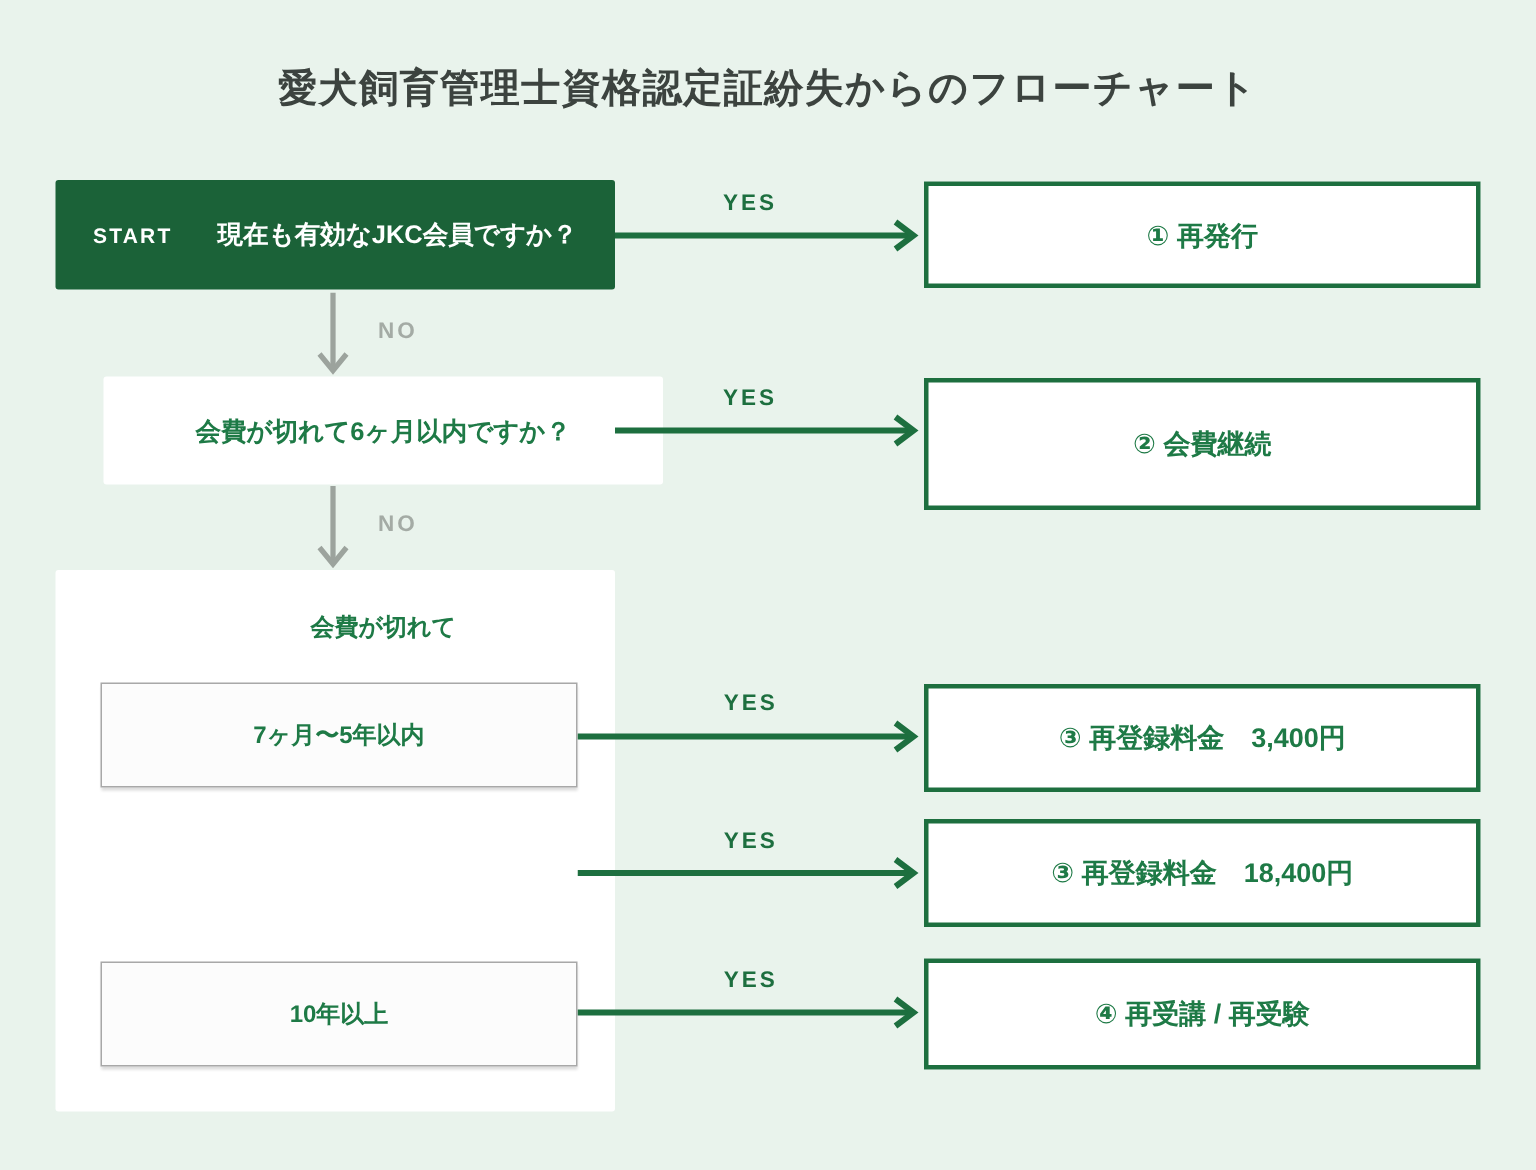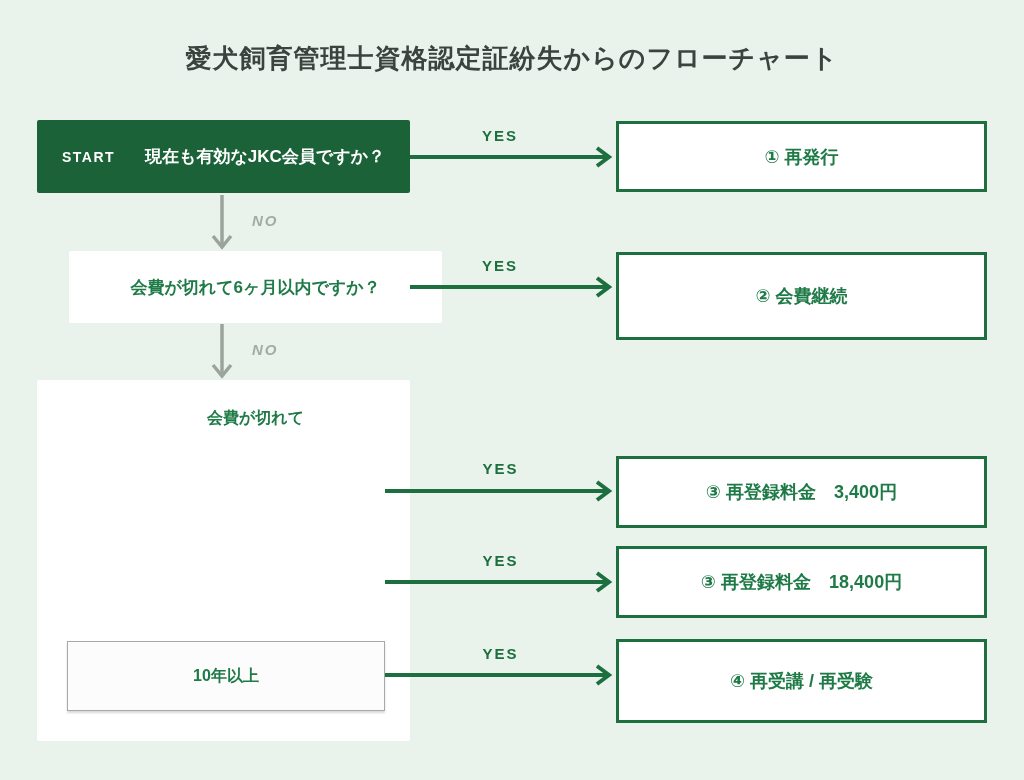--- a/index.html
+++ b/index.html
@@ -74,21 +74,21 @@
     left: 616px; width: 371px;
     background: #fff;
     border: 3px solid var(--green);
     display:flex; align-items:center; justify-content:center;
     color: var(--green-text); font-size:18px; font-weight:bold;
   }
   .r1 { top: 121px; height: 71px; }
   .r2 { top: 252px; height: 88px; text-align: right; }
   .r3 { top: 456px; height: 72px; }
   .r4 { top: 546px; height: 72px; }
-  .r5 { top: 639px; height: 84px; }
+  .r5 { top: 639px; height: 74px; }
 
   
   .harrow line, .harrow path { stroke: var(--green); stroke-width: 4; fill: none; }
   .varrow line, .varrow path { stroke: var(--gray-arrow); stroke-width: 3.5; fill: none; }
   .ha1 { left: 410px; top: 142px; }
   .ha2 { left: 410px; top: 272px; }
   .ha3 { left: 385px; top: 476px; }
   .ha4 { left: 385px; top: 567px; }
   .ha5 { left: 385px; top: 660px; }
   .va1 { left: 205px; top: 195px; }
@@ -98,21 +98,21 @@
     text-align:center;
     color: var(--green); font-size:15px; font-weight:bold; letter-spacing:2px;
   }
   .yl1 { left: 395px; top: 127px; width: 210px; }
   .yl2 { left: 395px; top: 257px; width: 210px; }
   .yl3 { left: 385px; top: 460px; width: 231px; }
   .yl4 { left: 385px; top: 552px; width: 231px; }
   .yl5 { left: 385px; top: 645px; width: 231px; }
 
   .no-label {
-    color: var(--gray-text); font-size:15px; font-weight:bold; letter-spacing:2px;font-style:italic;
+    color: var(--gray-text); font-size:15px; font-weight:bold; letter-spacing:2px;
   }
   .nl1 { left: 252px; top: 212px; }
   .nl2 { left: 252px; top: 341px; }
 </style>
 </head>
 <body>
 
 <div class="page">
 
   <div class="abs start-box">
@@ -143,20 +143,21 @@
   <div class="abs result r2">② 会費継続</div>
 
   <svg class="abs varrow va2" width="34" height="56" viewBox="0 0 34 56">
     <line x1="17" y1="0" x2="17" y2="50"></line>
     <path d="M8 41 L17 52 L26 41"></path>
   </svg>
   <div class="abs no-label nl2">NO</div>
 
   <div class="abs container3"></div>
   <div class="abs c3-header">会費が切れて</div>
+  <div class="abs sub-box sb1">7ヶ月〜5年以内</div>
   <div class="abs sub-box sb3">10年以上</div>
 
   <div class="abs yes-label yl3">YES</div>
   <svg class="abs harrow ha3" width="231" height="30" viewBox="0 0 231 30">
     <line x1="0" y1="15" x2="223" y2="15"></line>
     <path d="M212 6 L224 15 L212 24"></path>
   </svg>
   <div class="abs result r3">③ 再登録料金　3,400円</div>
 
   <div class="abs yes-label yl4">YES</div>

